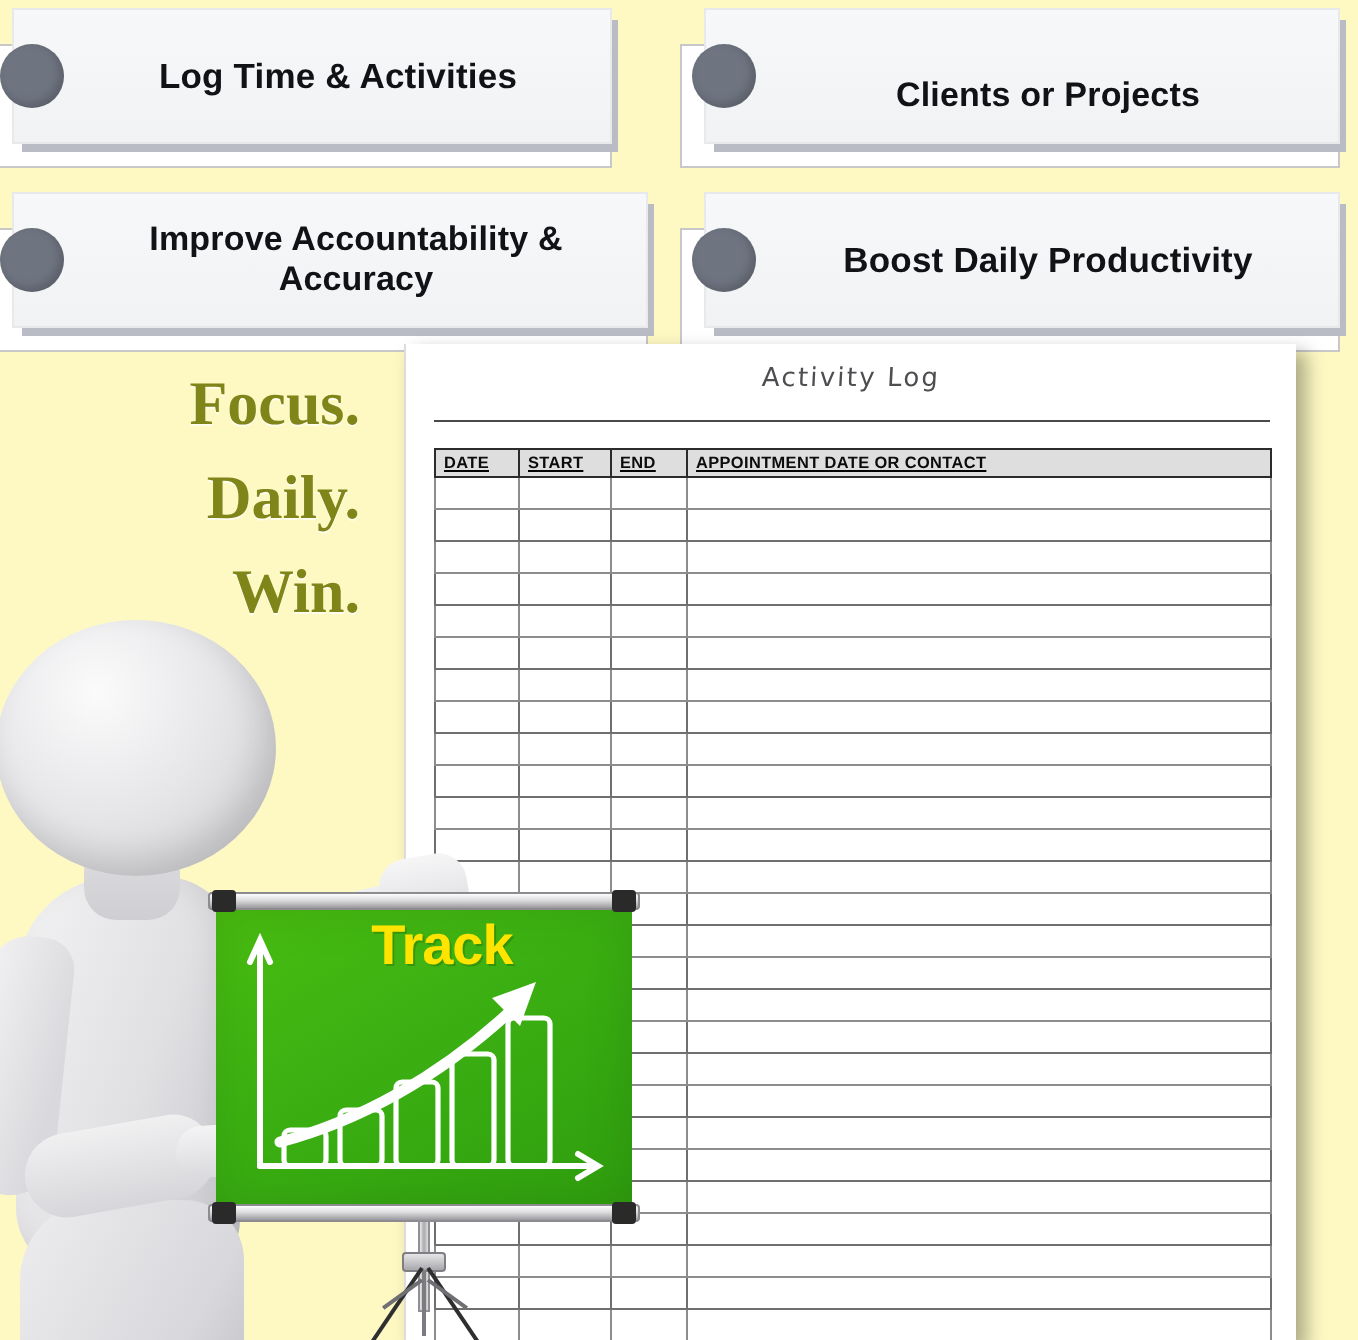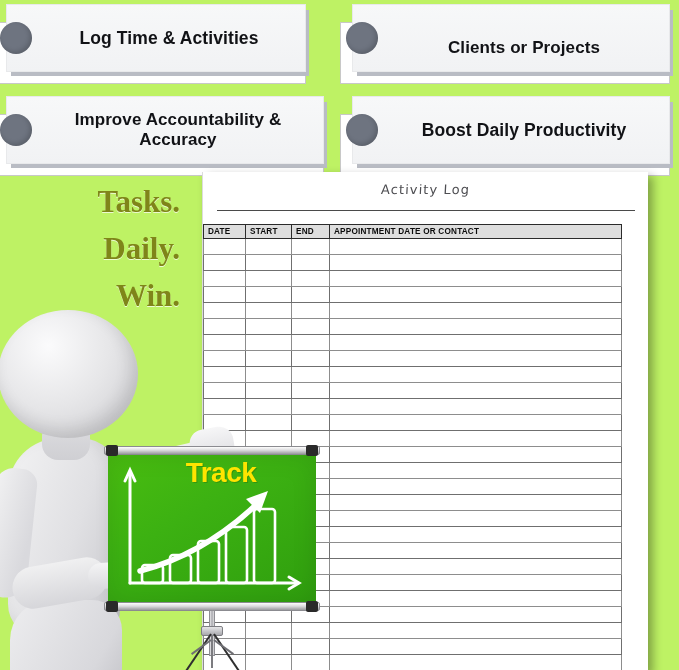--- a/index.html
+++ b/index.html
@@ -2,21 +2,21 @@
 <html><head>
 <meta charset="utf-8">
 <style>
   * { box-sizing: border-box; margin: 0; padding: 0; }
   html, body {
     width: 679px; height: 670px;
     background: #ffffff;
     font-family: "Liberation Sans", sans-serif;
     overflow: hidden;
   }
-  #stage { position: relative; width: 679px; height: 670px; background:#bef264;padding-left:36px; }
+  #stage { position: relative; width: 679px; height: 670px; background:#fef9c3;padding-left:36px; }
 
   
   .feat { position: absolute; }
   .feat .outline {
     position: absolute; left: 0; top: 18px;
     width: 100%; height: 62px;
     border: 1px solid #c8c8c8; background: #ffffff;
   }
   .feat .panel {
     position: absolute; left: 12px; top: 0;
@@ -60,24 +60,25 @@
     text-align: center;
     font-family: "DejaVu Sans", sans-serif;
     font-size: 13px; color: #4e4e52; letter-spacing: 1.1px;
     transform: skewX(-3deg);
   }
   #title-rule {
     position: absolute; left: 14px; top: 38px;
     width: 418px; height: 0; border-top: 1.4px solid #4a4a4a;
   }
   #log-table {
-    position: absolute; left: 0; top: 52px;
+    position: absolute; left: 14px; top: 52px;
     width: 418px;
     border-collapse: collapse;
     table-layout: fixed;
+    text-decoration: underline;
   }
   #log-table th {
     background: #dedede;
     border: 1px solid #2b2b2b;
     font-size: 8.2px; font-weight: 700; color: #0c0c0c;
     letter-spacing: .2px;
     text-align: left; padding: 2px 4px; height: 14px;
   }
   #log-table td {
     border: 1px solid #6f6f6f;
@@ -242,21 +243,21 @@
   </div>
 
   <div class="feat" id="feat-3">
     <div class="outline"></div>
     <div class="panel"></div>
     <div class="bullet"></div>
     <div class="label">Boost Daily Productivity</div>
   </div>
 
   <div id="slogan">
-    <div>Tasks.</div>
+    <div>Focus.</div>
     <div>Daily.</div>
     <div>Win.</div>
   </div>
 
   <div id="paper">
     <div id="paper-title">Activity Log</div>
     <div id="title-rule"></div>
     <table id="log-table">
       <colgroup>
         <col style="width:42px">

